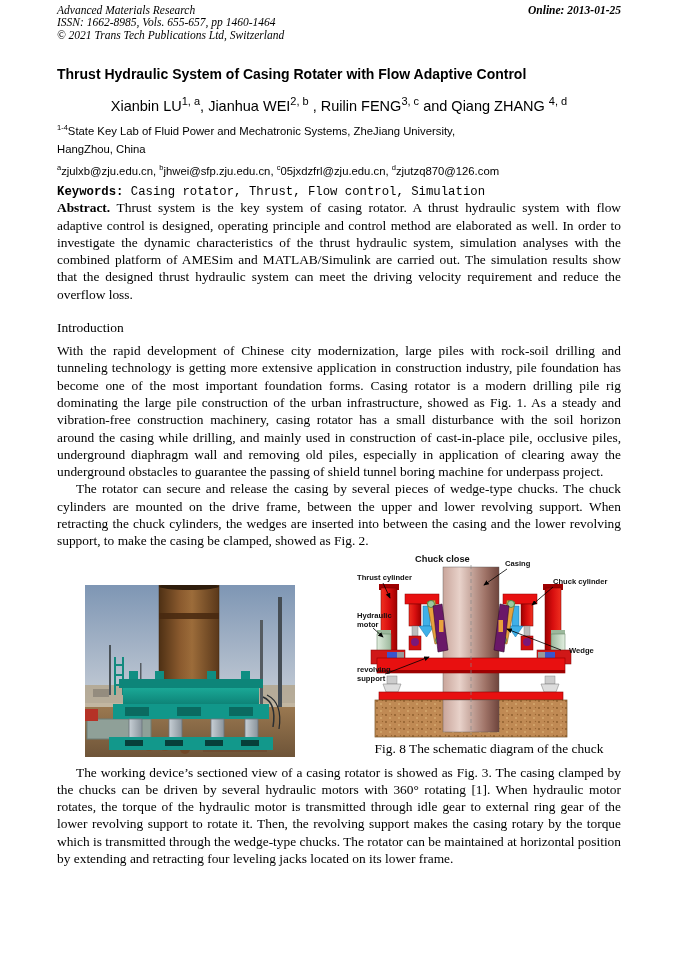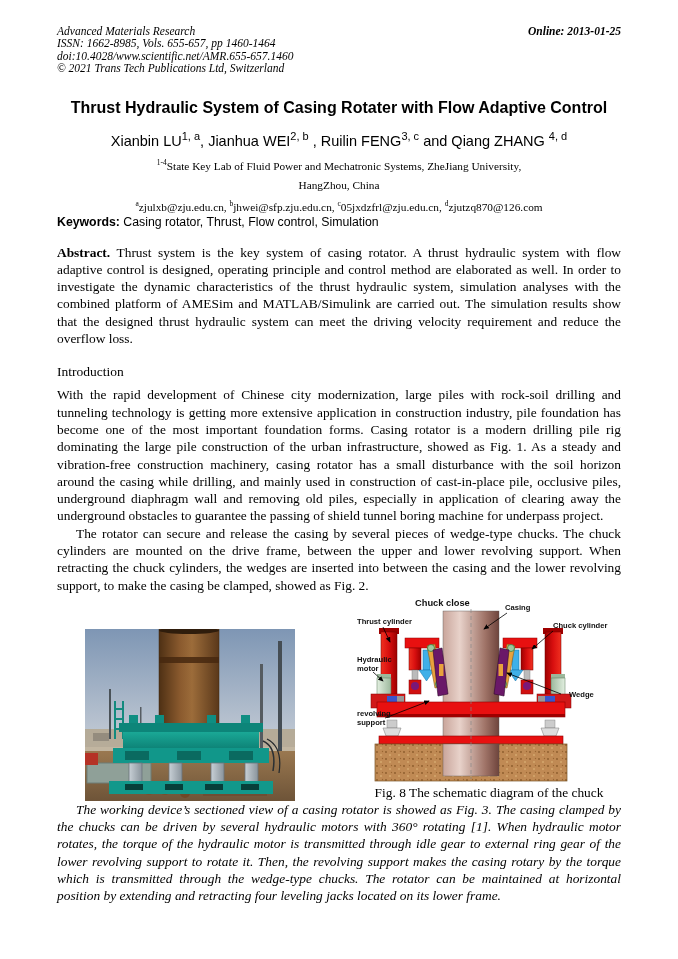--- a/index.html
+++ b/index.html
@@ -1,69 +1,68 @@
 <!DOCTYPE html>
 <html><head>
 <meta charset="utf-8">
 <style>
   html,body{margin:0;padding:0;}
   body{
     width:678px;height:959px;background:#ffffff;color:#000;
     font-family:"Liberation Serif",serif;position:relative;overflow:hidden;
   }
-  .page{padding:25px 57px 0 57px;}
+  .page{padding:4px 57px 0 57px;}
 
   
   .hdr{display:flex;justify-content:space-between;align-items:flex-start;
        font-style:italic;font-size:11.5px;line-height:12.3px;}
   .hdr-left div{white-space:nowrap;}
   .hdr-right{white-space:nowrap;font-weight:bold;}
 
   
-  .title{font-family:"Liberation Sans",sans-serif;font-weight:bold;font-size:16px;
-         text-align:center;margin-top:25px;}
+  .title{font-family:"Liberation Sans",sans-serif;font-weight:bold;font-size:14px;
+         text-align:left;margin-top:25px;}
   .authors{font-family:"Liberation Sans",sans-serif;font-size:14.5px;text-align:center;margin-top:13px;}
   .authors sup{font-size:11px;}
-  .affil,.city,.emails{font-family:Liberation Serif, serif;font-size:11.3px;text-align:center;}
+  .affil,.city,.emails{font-family:Liberation Sans, sans-serif;font-size:11.3px;text-align:left;}
   .affil{margin-top:9px;}
   .affil sup,.emails sup{font-size:7.5px;}
   .city{margin-top:7px;}
   .emails{margin-top:8px;}
 
-  .kw{font-family:Liberation Sans, sans-serif;font-size:12.3px;margin-top:2px;}
+  .kw{font-family:Liberation Mono, monospace;font-size:12.3px;margin-top:8px;}
   .kw b{font-weight:bold;}
 
   .body-p{font-size:13.4px;line-height:17.3px;text-align:justify;margin:0;}
-  .abstract{margin-top:15px;}
+  .abstract{}
   .sect-h{font-size:13.5px;font-weight:normal;margin:17px 0 6px 0;}
   .indent{text-indent:19px;}
 
   
   .figrow{display:flex;align-items:flex-end;margin-top:2px;}
   .figblock1{width:300px;}
   .figblock2{width:264px;}
   .fig1-art{display:block;margin-left:28px;}
   .fig2-art{display:block;}
   .figcap{font-size:13.4px;text-align:center;margin-top:3px;white-space:nowrap;}
-  .p-after-figs{font-style:italic;}
+  .p-after-figs{margin-top:7px;}
 
   svg text{font-family:"Liberation Sans",sans-serif;}
   .dlabel{font-weight:bold;font-size:7.6px;fill:#111;}
   .dlabel-big{font-weight:bold;font-size:9.3px;fill:#111;}
 </style>
 </head>
 <body>
 
 <div class="page">
 
   <div class="hdr">
     <div class="hdr-left">
       <div>Advanced Materials Research</div>
       <div>ISSN: 1662-8985, Vols. 655-657, pp 1460-1464</div>
-      <div>doi:10.4028/www.scientific.net/AMR.655-657.1460</div>
       <div>© 2021 Trans Tech Publications Ltd, Switzerland</div>
     </div>
     <div class="hdr-right">Online: 2013-01-25</div>
   </div>
 
   <div class="title">Thrust Hydraulic System of Casing Rotater with Flow Adaptive Control</div>
 
   <div class="authors"><span>Xianbin LU</span><sup>1, a</sup><span>, Jianhua WEI</span><sup>2, b</sup><span> , Ruilin FENG</span><sup>3, c</sup><span> and Qiang ZHANG </span><sup>4, d</sup></div>
 
   <div class="affil"><sup>1-4</sup><span>State Key Lab of Fluid Power and Mechatronic Systems, ZheJiang University,</span></div>

